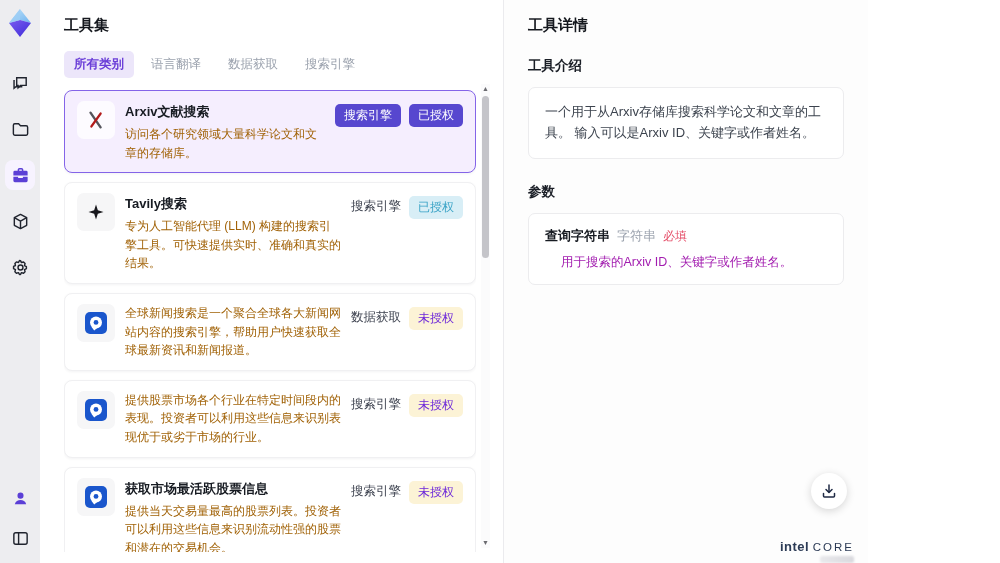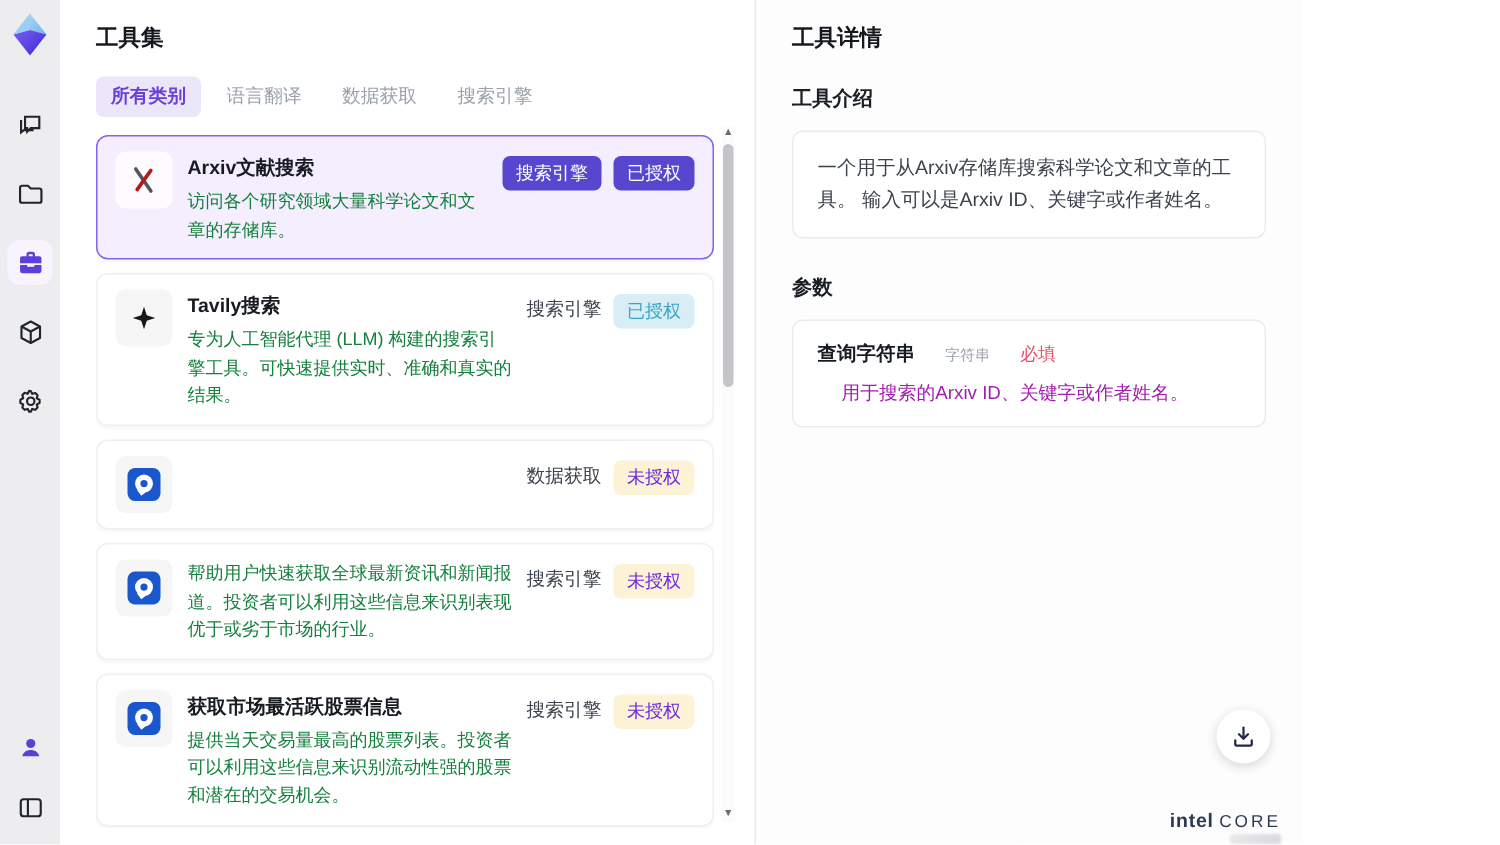--- a/index.html
+++ b/index.html
@@ -28,21 +28,21 @@
 
   .tool-list { width:412px; height:462px; overflow:hidden; }
   .tool-card { display:flex; gap:10px; background:#fff; border:1px solid #f0f0f2; border-radius:8px;
     box-shadow:0 1px 3px rgba(20,20,40,.05); padding:10px 12px; margin-bottom:9px; cursor:pointer; }
   .tool-card.selected { background:#f5eefe; border:1.5px solid #8464e8; }
   .tool-icon-box { width:38px; height:38px; border-radius:7px; background:#f6f6f7; flex-shrink:0;
     display:flex; align-items:center; justify-content:center; }
   .tool-card.selected .tool-icon-box { background:#fdfbff; }
   .tool-body { flex:1; min-width:0; }
   .tool-name { font-size:13px; font-weight:bold; color:#171b22; margin:2px 0 4px; }
-  .tool-desc { font-size:12px; color:#15803d; line-height:1.55; }
+  .tool-desc { font-size:12px; color:#a16207; line-height:1.55; }
   .tool-meta { display:flex; gap:8px; align-items:flex-start; flex-shrink:0; padding-top:3px; }
   .cat-text { font-size:12.5px; color:#3e4350; white-space:nowrap; padding:2px 0; }
   .badge { font-size:12px; padding:3px 9px; border-radius:5px; white-space:nowrap; }
   .badge.purple { background:#5747cf; color:#fff; }
   .badge.cyan { background:#d8eef6; color:#3aa3c6; }
   .badge.yellow { background:#fcf3d6; color:#6d28d9; }
 
   
   .vscroll { position:absolute; top:84px; right:13px; width:9px; height:464px; background:#fbfbfc; }
   .vscroll .arr { position:absolute; left:0; width:9px; height:10px; font-size:7px; color:#6b6b70;
@@ -52,23 +52,23 @@
   .vscroll .thumb { position:absolute; left:1px; top:12px; width:7px; height:162px;
     background:#c4c4c9; border-radius:4px; cursor:pointer; }
 
   
   .details-panel { flex:1; background:#fdfdfd; padding:16px 24px; position:relative; }
   .details-title { font-size:15px; font-weight:bold; color:#15181e; margin-bottom:22px; }
   .section-heading { font-size:13.5px; font-weight:bold; color:#1a1e26; margin-bottom:12px; }
   .intro-box { background:#fff; border:1px solid #ececee; border-radius:7px; padding:14px 16px;
     font-size:13px; color:#3c434e; line-height:1.6; margin-bottom:24px; }
   .param-box { background:#fff; border:1px solid #ececee; border-radius:7px; padding:13px 16px; }
-  .param-head { display:flex; align-items:baseline; gap:20px; margin-bottom:9px; }
+  .param-head { display:flex; align-items:baseline; gap:7px; margin-bottom:9px; }
   .param-name { font-size:13px; font-weight:bold; color:#171b22; }
-  .param-type { font-size:10px; color:#9aa1ad; }
+  .param-type { font-size:13px; color:#9aa1ad; }
   .param-required { font-size:12px; color:#e5506a; }
   .param-desc { font-size:12.5px; color:#a21caf;margin-left:16px; }
 
   
   .fab { position:absolute; right:21px; bottom:54px; width:36px; height:36px; border-radius:50%;
     background:#fff; box-shadow:0 2px 8px rgba(0,0,0,.16); display:flex; align-items:center;
     justify-content:center; cursor:pointer; color:#1f2a44; }
   .fab svg { width:16px; height:16px; }
   .intel-brand { position:absolute; right:14px; bottom:0; text-align:center; color:#2b3a55; }
   .intel-brand .line { font-size:13px; white-space:nowrap; }
@@ -195,38 +195,39 @@
       <div class="tool-card">
         <div class="tool-icon-box">
           <svg viewBox="0 0 24 24" width="24" height="24">
             <rect x="1" y="1" width="22" height="22" rx="5" fill="#1a56cc"></rect>
             <circle cx="12" cy="11.4" r="6" fill="#fff"></circle>
             <circle cx="12" cy="11.4" r="2.4" fill="#1a56cc"></circle>
             <path d="M7.2 15.5 l3 4 3-2.4z" fill="#fff"></path>
           </svg>
         </div>
         <div class="tool-body">
+          <div class="tool-desc">全球新闻搜索是一个聚合全球各大新闻网站内容的搜索引擎，帮助用户快速获取全球最新资讯和新闻报道。</div>
         </div>
         <div class="tool-meta">
           <span class="cat-text">数据获取</span>
           <span class="badge yellow">未授权</span>
         </div>
       </div>
 
       <div class="tool-card">
         <div class="tool-icon-box">
           <svg viewBox="0 0 24 24" width="24" height="24">
             <rect x="1" y="1" width="22" height="22" rx="5" fill="#1a56cc"></rect>
             <circle cx="12" cy="11.4" r="6" fill="#fff"></circle>
             <circle cx="12" cy="11.4" r="2.4" fill="#1a56cc"></circle>
             <path d="M7.2 15.5 l3 4 3-2.4z" fill="#fff"></path>
           </svg>
         </div>
         <div class="tool-body">
-          <div class="tool-desc">帮助用户快速获取全球最新资讯和新闻报道。投资者可以利用这些信息来识别表现优于或劣于市场的行业。</div>
+          <div class="tool-desc">提供股票市场各个行业在特定时间段内的表现。投资者可以利用这些信息来识别表现优于或劣于市场的行业。</div>
         </div>
         <div class="tool-meta">
           <span class="cat-text">搜索引擎</span>
           <span class="badge yellow">未授权</span>
         </div>
       </div>
 
       <div class="tool-card">
         <div class="tool-icon-box">
           <svg viewBox="0 0 24 24" width="24" height="24">

